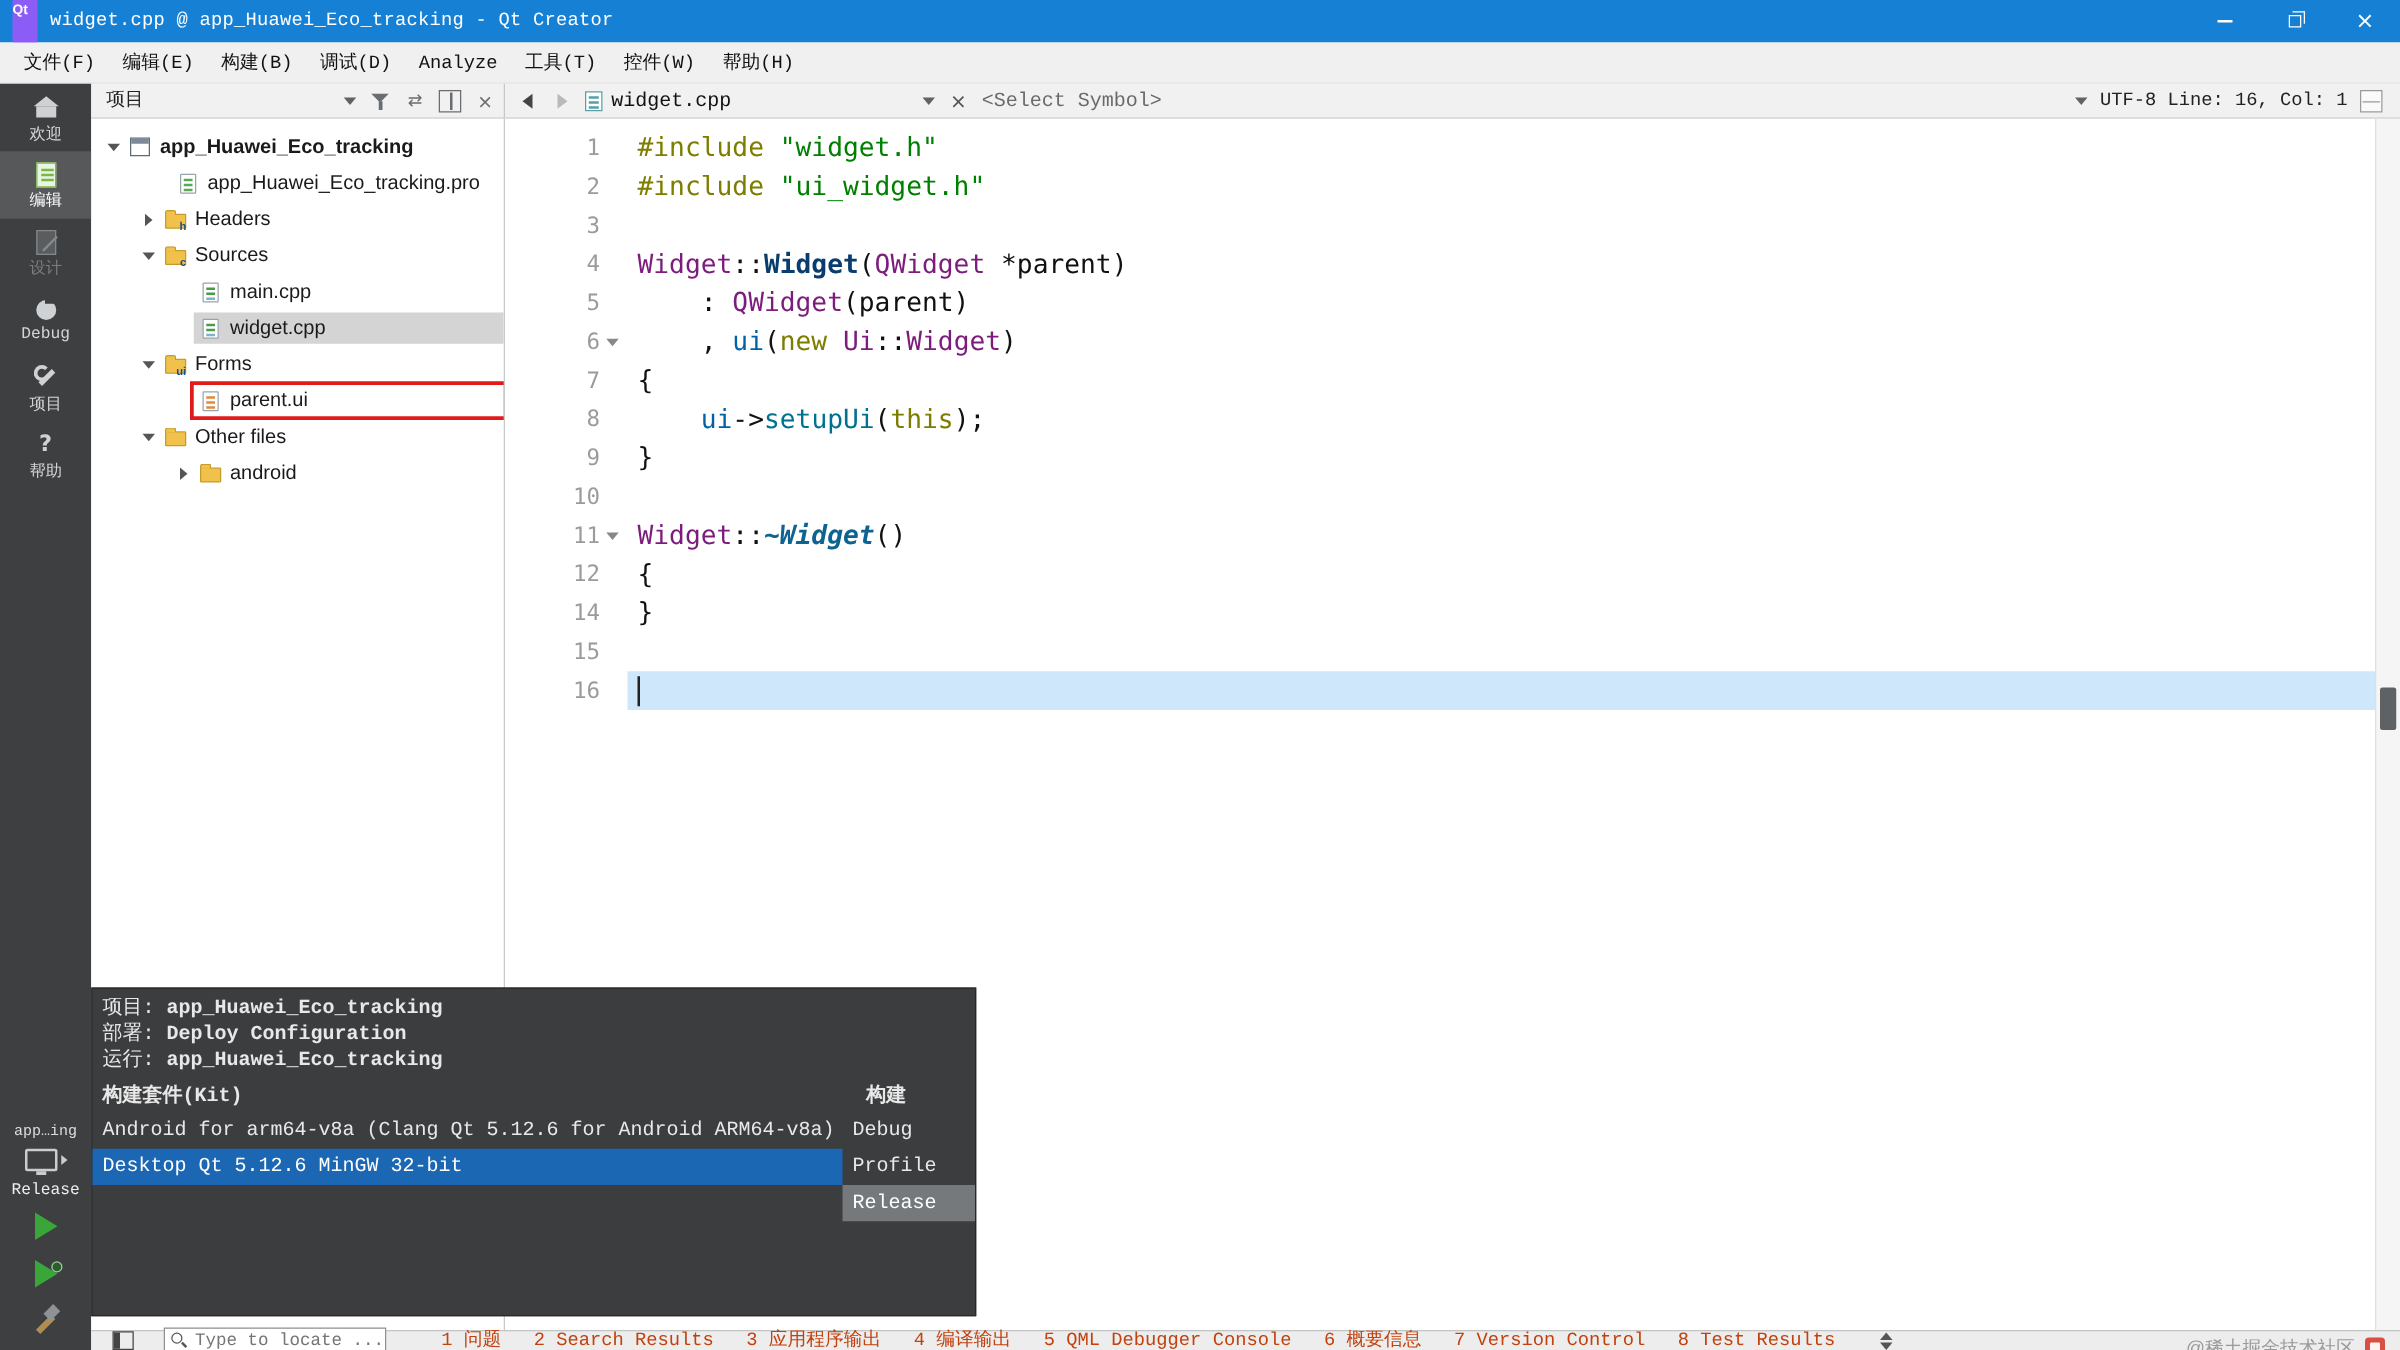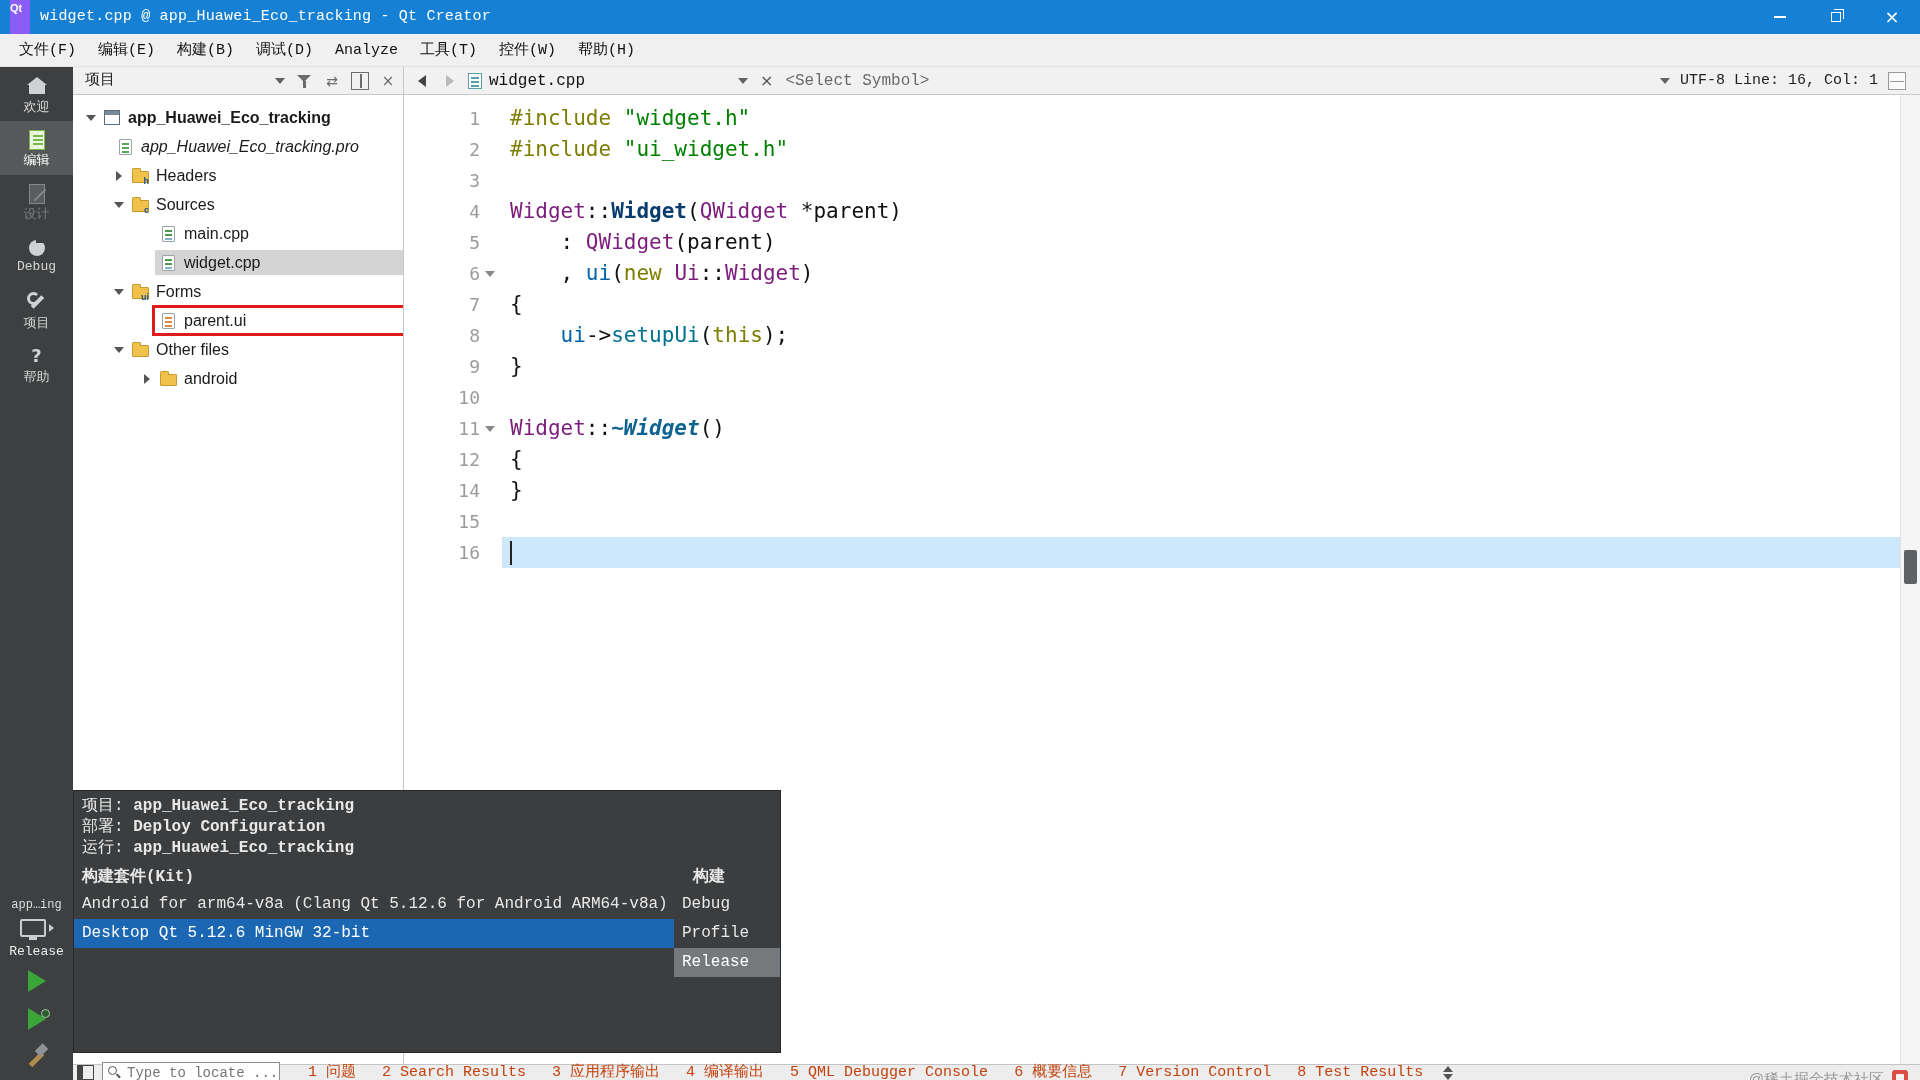--- a/index.html
+++ b/index.html
@@ -129,21 +129,21 @@
   .code-cell.current { background:#cfe7fa; }
   .cursor { display:inline-block; width:2px; height:24px; background:#222; vertical-align:middle; }
   .tk-pp { color:#7d7d00; } .tk-str { color:#008000; } .tk-type { color:#7c1c7c; }
   .tk-kw { color:#7d7d00; } .tk-mem { color:#0063a8; } .tk-fn { color:#00718f; }
   .tk-fdecl { color:#0a3d6e; font-weight:bold; } .tk-vdecl { color:#0e6390; font-weight:bold; font-style:italic;margin-top:36px; }
   .tk-pln { color:#111; }
   .editor-scrollbar { position:absolute; right:0; top:0; bottom:0; width:20px; background:#f5f5f5; border-left:1px solid #e0e0e0; }
   .scroll-thumb { position:absolute; left:3px; top:455px; width:13px; height:34px; background:#5e6265; border-radius:2px; }
 
   
-  .statusbar { height:16px; flex:none; background:#ededed; border-top:1px solid #c4c4c4; display:flex; align-items:center; padding-left:4px; gap:0; position:relative; }
+  .statusbar { height:16px; flex:none; background:#ededed; border-top:1px solid #c4c4c4; display:flex; align-items:center; padding-left:17px; gap:16px; position:relative; }
   .pane-toggle-icon { width:17px; height:15px; border:1.5px solid #444; position:relative; margin-right:8px; flex:none; }
   .pane-toggle-icon::before { content:""; position:absolute; left:0; top:0; bottom:0; width:5px; background:#444; }
   .locator { position:relative; width:178px; height:21px; flex:none; margin-right:28px; }
   .locator input { width:100%; height:100%; border:1px solid #8f8f8f; background:#fff; font:14px/19px "Liberation Mono", monospace; color:#333; padding:0 4px 0 24px; }
   .magnifier-icon { position:absolute; left:6px; top:4px; width:9px; height:9px; border:1.5px solid #555; border-radius:50%; }
   .magnifier-icon::after { content:""; position:absolute; left:7px; top:8px; width:5px; height:1.5px; background:#555; transform:rotate(45deg); }
   .panel-buttons { display:flex; align-items:center; gap:26px; }
   .panel-btn { font:15px/27px "Liberation Mono", monospace; color:#c2410c; white-space:nowrap; }
   .updown-icon { width:14px; height:16px; position:relative; margin-left:18px; }
   .updown-icon::before { content:""; position:absolute; left:2px; top:1px; border-left:5px solid transparent; border-right:5px solid transparent; border-bottom:6px solid #555; }
@@ -289,21 +289,21 @@
               <span class="tree-caret">
                 <span class="tc-exp"></span>
               </span>
               <span class="row-wrap">
                 <span class="ticon">
                   <span class="project-shape"></span>
                 </span>
                 <span class="tree-label bold">app_Huawei_Eco_tracking</span>
               </span>
             </div>
-            <div class="tree-row" style="padding-left: 23px; font-style: italic;">
+            <div class="tree-row" style="padding-left: 48px;">
               <span class="tree-caret"></span>
               <span class="row-wrap">
                 <span class="ticon">
                   <span class="page-shape pro"></span>
                 </span>
                 <span class="tree-label">app_Huawei_Eco_tracking.pro</span>
               </span>
             </div>
             <div class="tree-row" style="padding-left: 38px;">
               <span class="tree-caret">

